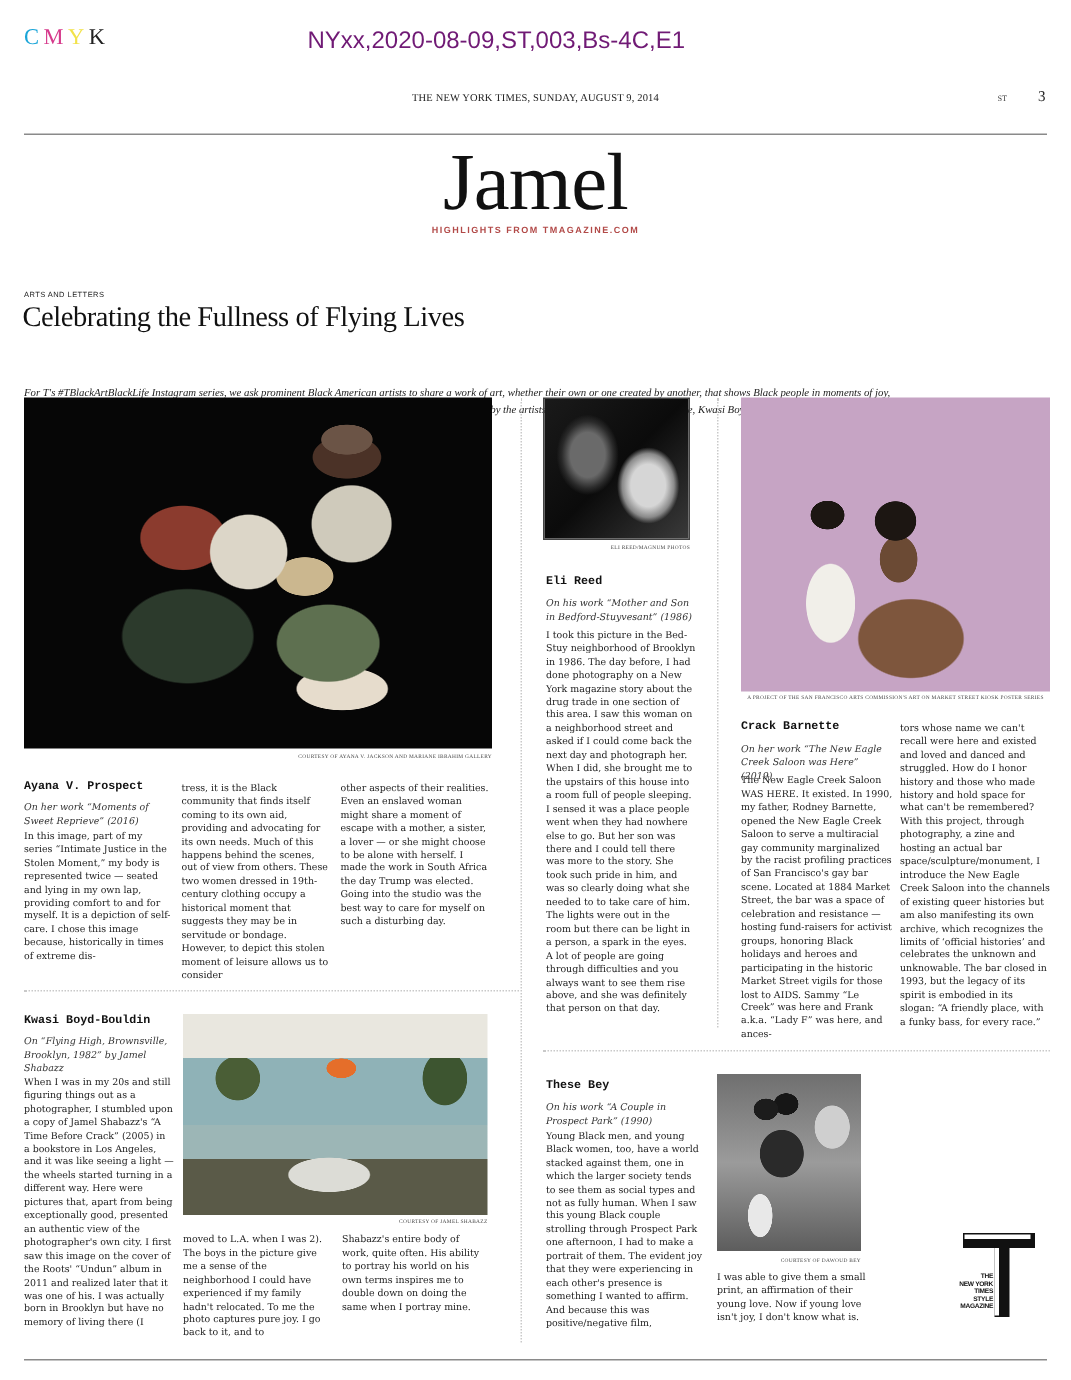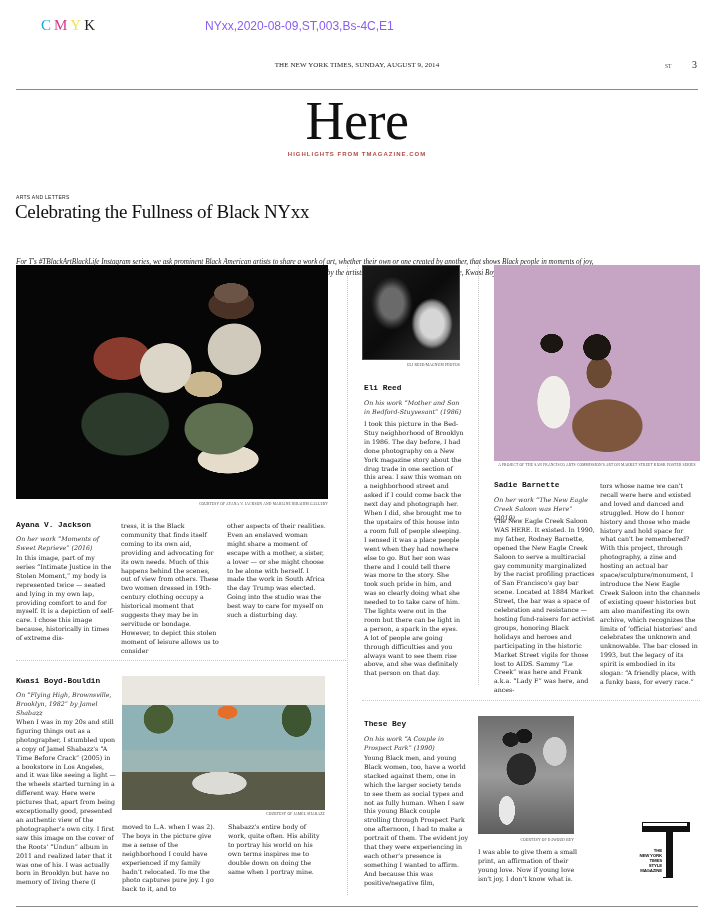--- a/index.html
+++ b/index.html
@@ -1,23 +1,23 @@
 <!DOCTYPE html>
 <html><head>
 <meta charset="utf-8">
 <style>
   * { box-sizing: border-box; margin: 0; padding: 0; }
   html, body { width: 714px; height: 920px; background: #ffffff; overflow: hidden; }
   body { position: relative; font-family: "DejaVu Serif", serif; color: #1a1a1a; }
   .abs { position: absolute; }
 
   
-  .cmyk { left: 16px; top: 17px; font-family: "Liberation Serif", serif; font-size: 15px; letter-spacing: 3px; margin-left: 25px; }
+  .cmyk { left: 16px; top: 17px; font-family: "Liberation Serif", serif; font-size: 15px; letter-spacing: 3px; }
   .cmyk .c { color: #1aa5d8; } .cmyk .m { color: #d63a8c; } .cmyk .y { color: #f2e24a; } .cmyk .k { color: #222; }
-  .slug { left: 205px; top: 19px; font-family: "Liberation Sans", sans-serif; font-size: 12px; color: #8b5cf6; }
+  .slug { left: 205px; top: 19px; font-family: "Liberation Sans", sans-serif; font-size: 16px; color: #701a75; }
 
   .folio { left: 0; top: 61px; width: 714px; text-align: center; font-family: "Liberation Serif", serif; font-size: 7px; letter-spacing: 0.1px; color: #222; }
   .folio-st { left: 665px; top: 63px; font-family: "Liberation Serif", serif; font-size: 5.5px; color: #444; }
   .folio-pg { left: 692px; top: 59px; font-family: "Liberation Serif", serif; font-size: 10px; color: #222; }
 
   .rule-top { left: 16px; top: 89px; width: 682px; height: 1px; background: #8a8a8a; }
 
   .arena { left: 0; top: 92px; width: 714px; text-align: center; font-family: "Liberation Serif", serif; font-size: 54px; line-height: 58px; color: #111; letter-spacing: -0.5px; }
   .arena-sub { left: 0; top: 151px; width: 714px; text-align: center; font-family: "Liberation Sans", sans-serif; font-size: 6px; letter-spacing: 1px; color: #b24a48; font-weight: bold; }
 
@@ -101,30 +101,30 @@
 <body>
 
 <div class="abs cmyk"><span class="c">C</span><span class="m">M</span><span class="y">Y</span><span class="k">K</span></div>
 <div class="abs slug">NYxx,2020-08-09,ST,003,Bs-4C,E1</div>
 
 <div class="abs folio">THE NEW YORK TIMES, SUNDAY, AUGUST 9, 2014</div>
 <div class="abs folio-st">ST</div>
 <div class="abs folio-pg">3</div>
 <div class="abs rule-top"></div>
 
-<div class="abs arena">Here</div>
+<div class="abs arena">Jamel</div>
 <div class="abs arena-sub">HIGHLIGHTS FROM TMAGAZINE.COM</div>
 
 <div class="abs kicker">ARTS AND LETTERS</div>
-<div class="abs headline">Celebrating the Fullness of Black NYxx</div>
+<div class="abs headline">Celebrating the Fullness of Flying Lives</div>
 <div class="abs dek">For T's #TBlackArtBlackLife Instagram series, we ask prominent Black American artists to share a work of art, whether their own or one created by another, that shows Black people in moments of joy, hope, dignity, pride, sorrow or agency — in other words, in the fullness of life. Below are five works chosen by the artists Ayana V. Jackson, Sadie Barnette, Kwasi Boyd-Bouldin, Dawoud Bey and Eli Reed, along with what each had to say about the selection. Follow @tmagazine for future installments.</div>
 
 <div class="abs photo ph-jackson"></div>
 <div class="abs credit cr-jackson">COURTESY OF AYANA V. JACKSON AND MARIANE IBRAHIM GALLERY</div>
-<div class="abs name" style="left:16px;top:521px;">Ayana V. Jackson</div>
+<div class="abs name" style="left:16px;top:521px;">Ayana V. Prospect</div>
 <div class="abs sub" style="left:16px;top:534px;width:95px;">On her work “Moments of Sweet Reprieve” (2016)</div>
 <div class="abs body" style="left:16px;top:554px;width:99px;">In this image, part of my series “Intimate Justice in the Stolen Moment,” my body is represented twice — seated and lying in my own lap, providing comfort to and for myself. It is a depiction of self-care. I chose this image because, historically in times of extreme dis-</div>
 <div class="abs body" style="left:121px;top:522px;width:99px;">tress, it is the Black community that finds itself coming to its own aid, providing and advocating for its own needs. Much of this happens behind the scenes, out of view from others. These two women dressed in 19th-century clothing occupy a historical moment that suggests they may be in servitude or bondage. However, to depict this stolen moment of leisure allows us to consider</div>
 <div class="abs body" style="left:227px;top:522px;width:99px;">other aspects of their realities. Even an enslaved woman might share a moment of escape with a mother, a sister, a lover — or she might choose to be alone with herself. I made the work in South Africa the day Trump was elected. Going into the studio was the best way to care for myself on such a disturbing day.</div>
 
 <div class="abs hrule" style="left:16px;top:660px;width:330px;"></div>
 
 <div class="abs name" style="left:16px;top:677px;">Kwasi Boyd-Bouldin</div>
 <div class="abs sub" style="left:16px;top:690px;width:100px;">On “Flying High, Brownsville, Brooklyn, 1982” by Jamel Shabazz</div>
 <div class="abs body" style="left:16px;top:718px;width:100px;">When I was in my 20s and still figuring things out as a photographer, I stumbled upon a copy of Jamel Shabazz's “A Time Before Crack” (2005) in a bookstore in Los Angeles, and it was like seeing a light — the wheels started turning in a different way. Here were pictures that, apart from being exceptionally good, presented an authentic view of the photographer's own city. I first saw this image on the cover of the Roots' “Undun” album in 2011 and realized later that it was one of his. I was actually born in Brooklyn but have no memory of living there (I</div>
@@ -138,21 +138,21 @@
 <div class="abs photo ph-reed"></div>
 <div class="abs credit cr-reed">ELI REED/MAGNUM PHOTOS</div>
 <div class="abs name" style="left:364px;top:384px;">Eli Reed</div>
 <div class="abs sub" style="left:364px;top:398px;width:98px;">On his work “Mother and Son in Bedford-Stuyvesant” (1986)</div>
 <div class="abs body" style="left:364px;top:420px;width:100px;">I took this picture in the Bed-Stuy neighborhood of Brooklyn in 1986. The day before, I had done photography on a New York magazine story about the drug trade in one section of this area. I saw this woman on a neighborhood street and asked if I could come back the next day and photograph her. When I did, she brought me to the upstairs of this house into a room full of people sleeping. I sensed it was a place people went when they had nowhere else to go. But her son was there and I could tell there was more to the story. She took such pride in him, and was so clearly doing what she needed to to take care of him. The lights were out in the room but there can be light in a person, a spark in the eyes. A lot of people are going through difficulties and you always want to see them rise above, and she was definitely that person on that day.</div>
 
 <div class="abs vrule" style="left:478px;top:265px;height:420px;"></div>
 
 <div class="abs photo ph-barnette"></div>
 <div class="abs credit cr-barnette">A PROJECT OF THE SAN FRANCISCO ARTS COMMISSION'S ART ON MARKET STREET KIOSK POSTER SERIES</div>
-<div class="abs name" style="left:494px;top:481px;">Sadie Barnette</div>
+<div class="abs name" style="left:494px;top:481px;">Crack Barnette</div>
 <div class="abs sub" style="left:494px;top:495px;width:98px;">On her work “The New Eagle Creek Saloon was Here” (2019)</div>
 <div class="abs body" style="left:494px;top:517px;width:102px;">The New Eagle Creek Saloon WAS HERE. It existed. In 1990, my father, Rodney Barnette, opened the New Eagle Creek Saloon to serve a multiracial gay community marginalized by the racist profiling practices of San Francisco's gay bar scene. Located at 1884 Market Street, the bar was a space of celebration and resistance — hosting fund-raisers for activist groups, honoring Black holidays and heroes and participating in the historic Market Street vigils for those lost to AIDS. Sammy “Le Creek” was here and Frank a.k.a. “Lady F” was here, and ances-</div>
 <div class="abs body" style="left:600px;top:482px;width:100px;">tors whose name we can't recall were here and existed and loved and danced and struggled. How do I honor history and those who made history and hold space for what can't be remembered? With this project, through photography, a zine and hosting an actual bar space/sculpture/monument, I introduce the New Eagle Creek Saloon into the channels of existing queer histories but am also manifesting its own archive, which recognizes the limits of ‘official histories’ and celebrates the unknown and unknowable. The bar closed in 1993, but the legacy of its spirit is embodied in its slogan: “A friendly place, with a funky bass, for every race.”</div>
 
 <div class="abs hrule" style="left:362px;top:700px;width:338px;"></div>
 
 <div class="abs name" style="left:364px;top:720px;">These Bey</div>
 <div class="abs sub" style="left:364px;top:734px;width:100px;">On his work “A Couple in Prospect Park” (1990)</div>
 <div class="abs body" style="left:364px;top:754px;width:104px;">Young Black men, and young Black women, too, have a world stacked against them, one in which the larger society tends to see them as social types and not as fully human. When I saw this young Black couple strolling through Prospect Park one afternoon, I had to make a portrait of them. The evident joy that they were experiencing in each other's presence is something I wanted to affirm. And because this was positive/negative film,</div>
 <div class="abs photo ph-bey"></div>

